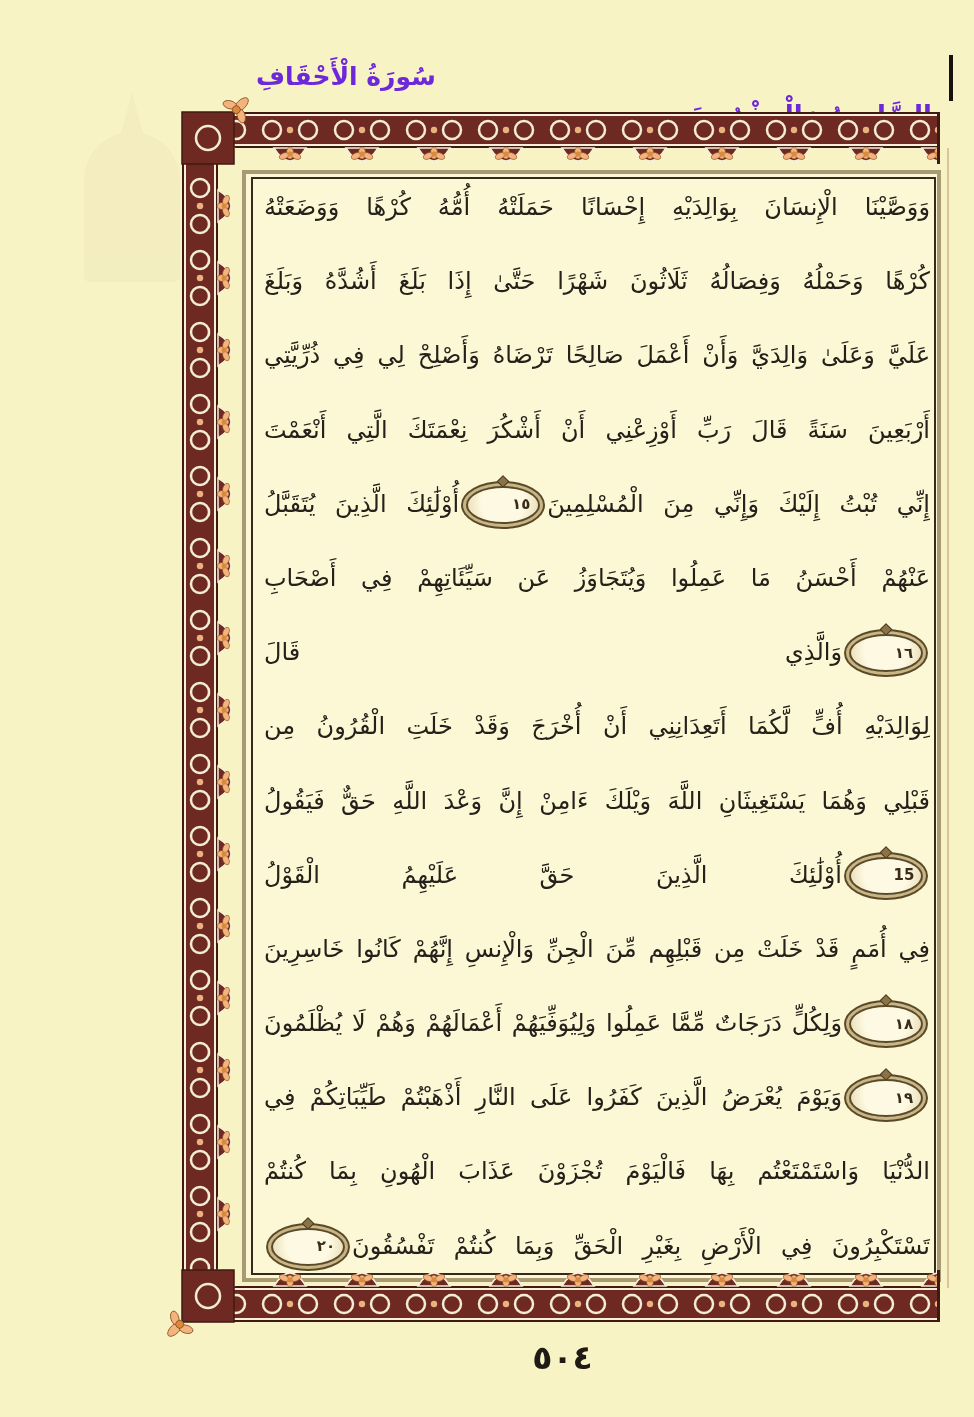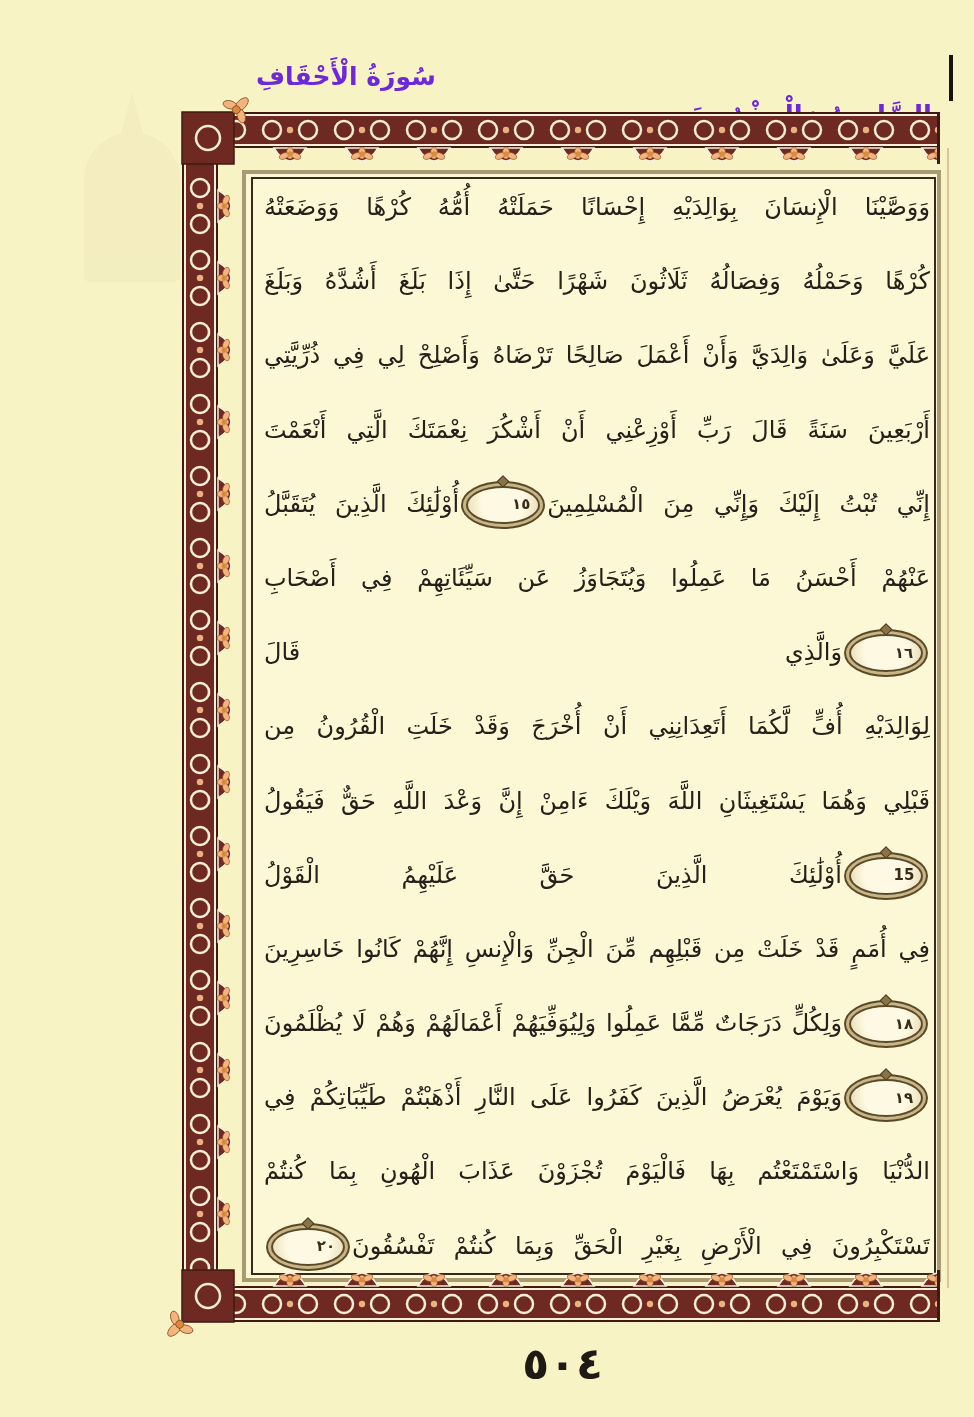--- a/index.html
+++ b/index.html
@@ -42,21 +42,21 @@
     box-shadow:0 0 0 3px #c9b684,0 0 0 5px #5a4a2a;
     position:relative;margin:0 7px;padding-left:36px;
   }
   .medallion::before{
     content:"";position:absolute;top:-11px;left:50%;width:7px;height:7px;
     background:#8a7347;border:1px solid #4a3a22;transform:translateX(-50%) rotate(45deg);
   }
   .mnum{font-size:15px;font-weight:bold;color:#3a2c18;line-height:1;}
   
   .pagenum{position:absolute;left:182px;top:1338px;width:761px;text-align:center;
-    font-size:44px;font-weight:bold;color:#1f1a14;letter-spacing:6px;}
+    font-size:33px;font-weight:bold;color:#1f1a14;letter-spacing:6px;}
 </style>
 </head>
 <body>
 
 <div class="watermark">
   <div class="spire"></div>
   <div class="dome"></div>
 </div>
 
 <div class="hdr hdr-juz">السَّادِسُ وَالْعِشْرُونَ</div>

